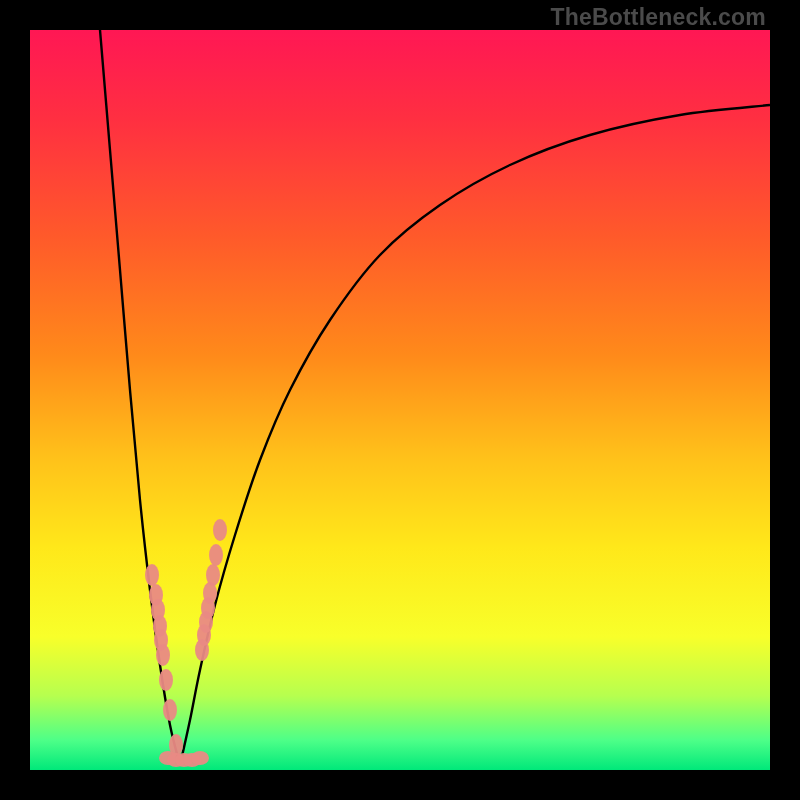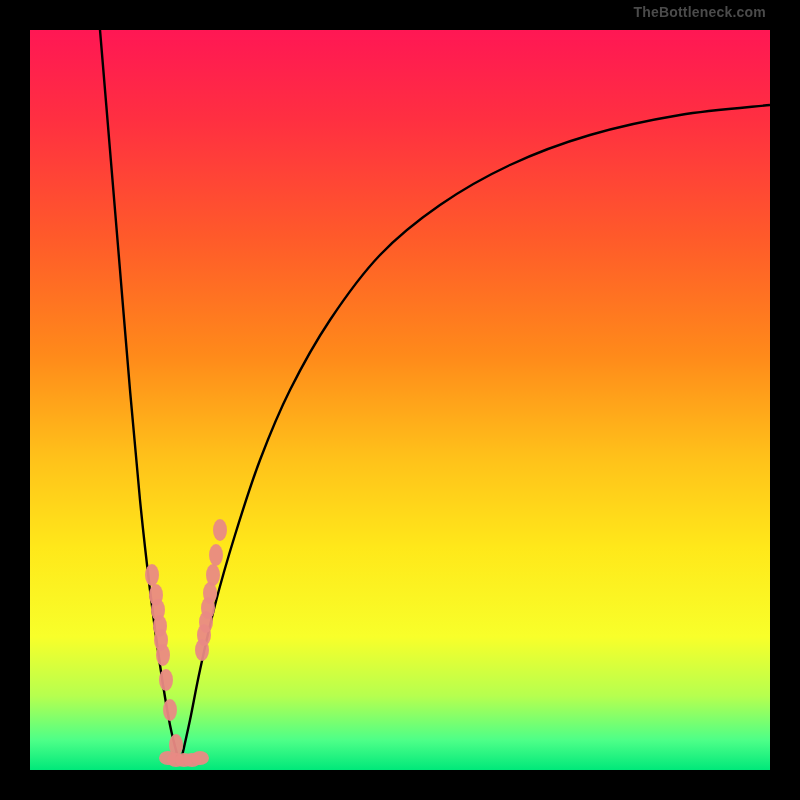--- a/index.html
+++ b/index.html
@@ -28,21 +28,21 @@
   }
   .grad {
     position: absolute;
     left: 0; top: 0; right: 0; bottom: 0;
   }
   .watermark {
     position: absolute;
     top: 4px;
     right: 34px;
     color: #4b4b4b;
-    font-size: 14px;
+    font-size: 23px;
     font-weight: 600;
     letter-spacing: 0.2px;
     user-select: none;
   }
   svg.curve {
     position: absolute;
     left: 0; top: 0;
     width: 740px;
     height: 740px;
   }

